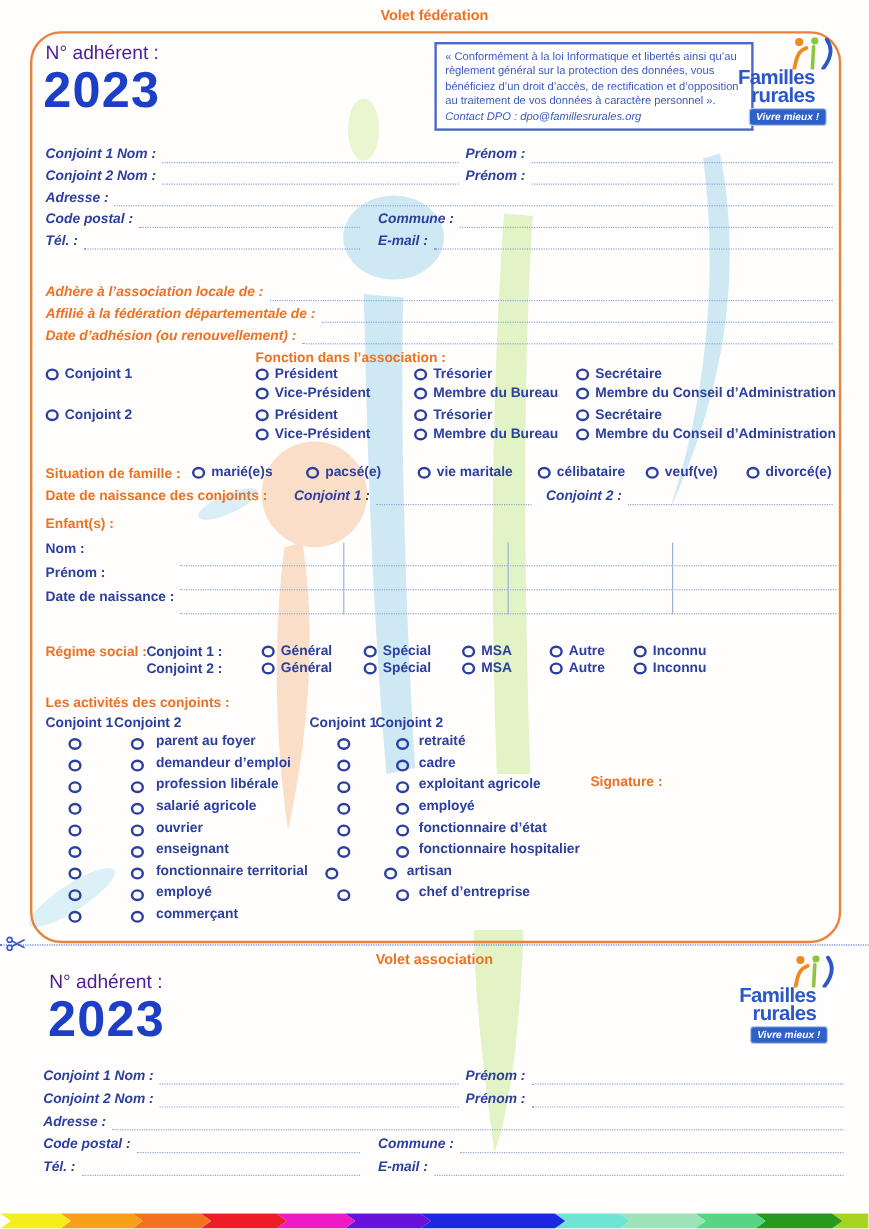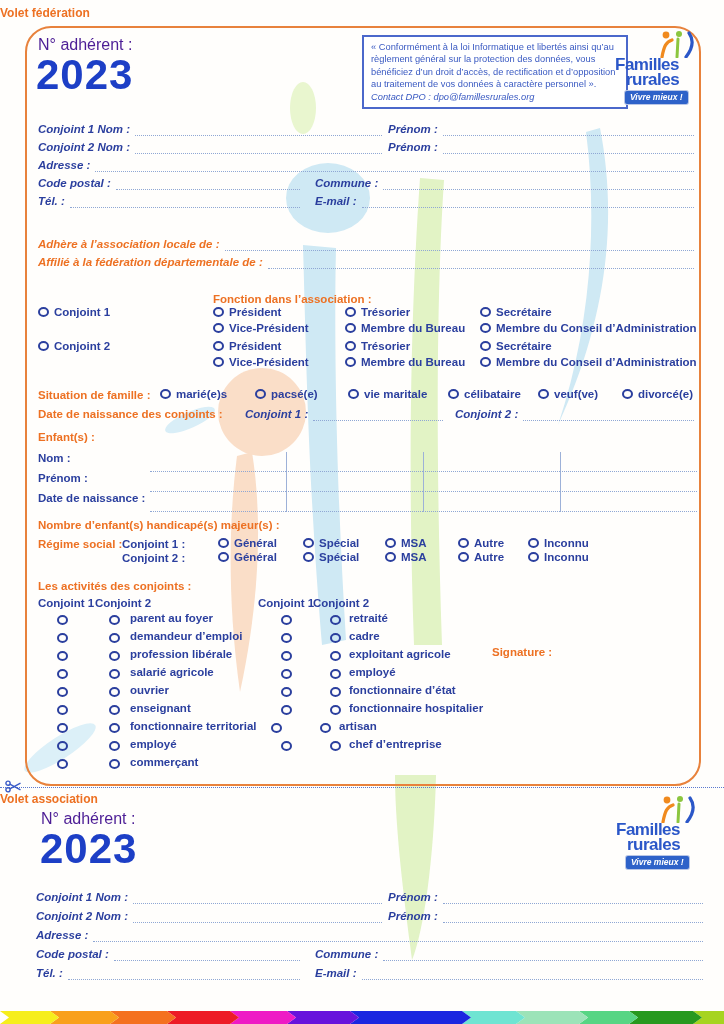--- a/index.html
+++ b/index.html
@@ -3,21 +3,21 @@
 <meta charset="utf-8">
 <style>
   html,body{margin:0;padding:0;background:#ffffff;}
   .page{position:relative;width:724px;height:1024px;background:#fffefc;overflow:hidden;
         font-family:"Liberation Sans",sans-serif;}
   .abs{position:absolute;}
   .wm{position:absolute;left:0;top:0;z-index:0;}
   .content{position:absolute;left:0;top:0;width:724px;height:1024px;z-index:1;}
   .panel{position:absolute;left:25px;top:26px;width:672px;height:756px;
          border:2.5px solid #e8823c;border-radius:26px;}
-  .volet{position:absolute;left:0;width:724px;text-align:left;
+  .volet{position:absolute;left:0;width:724px;text-align:center;
          color:#ed7123;font-weight:bold;font-size:12px;}
   .adh{position:absolute;color:#4c1d95;font-weight:normal;font-size:16px;}
   .year{position:absolute;color:#1d3fc6;font-weight:bold;font-size:42px;letter-spacing:1px;line-height:1;}
   .infobox{position:absolute;left:362px;top:35px;width:248px;border:2px solid #4b68cb;
            background:rgba(255,255,255,0.85);padding:4px 7px;color:#3a5ac2;font-size:9.3px;line-height:1.32;}
   .infobox .contact{font-style:italic;display:block;margin-top:1px;}
   .row{position:absolute;display:flex;align-items:flex-end;height:16px;font-style:italic;}
   .lbl-b{color:#2b3f9e;font-weight:bold;font-size:11.5px;white-space:nowrap;line-height:1.1;}
   .lbl-o{color:#ed7123;font-weight:bold;font-size:11.5px;white-space:nowrap;line-height:1.1;}
   .fill{flex:1;border-bottom:1.4px dotted #8fa7d4;height:12px;margin-left:5px;}
@@ -126,20 +126,24 @@
     </div>
 
     <div class="row" style="left:38px;top:235px;width:656px">
       <span class="lbl-o">Adhère à l’association locale de :</span>
       <span class="fill"></span>
     </div>
     <div class="row" style="left:38px;top:253px;width:656px">
       <span class="lbl-o">Affilié à la fédération départementale de :</span>
       <span class="fill"></span>
     </div>
+    <div class="row" style="left:38px;top:271px;width:656px">
+      <span class="lbl-o">Date d’adhésion (ou renouvellement) :</span>
+      <span class="fill"></span>
+    </div>
 
     <div class="abs lbl-o" style="left:213px;top:293px">Fonction dans l’association :</div>
     <div class="opt" style="left:38px;top:306px">
       <span class="radio"></span>
       <span class="lbl-b">Conjoint 1</span>
     </div>
     <div class="opt" style="left:213px;top:306px">
       <span class="radio"></span>
       <span class="lbl-b">Président</span>
     </div>
@@ -245,21 +249,20 @@
         <div class="kcell"></div>
         <div class="kcell"></div>
       </div>
       <div class="kgrid-row">
         <div class="kcell"></div>
         <div class="kcell"></div>
         <div class="kcell"></div>
         <div class="kcell"></div>
       </div>
     </div>
-    <div class="abs lbl-o" style="left:38px;top:519px">Nombre d’enfant(s) handicapé(s) majeur(s) :</div>
 
     <div class="abs lbl-o" style="left:38px;top:538px">Régime social :</div>
     <div class="abs lbl-b" style="left:122px;top:538px">Conjoint 1 :</div>
     <div class="opt" style="left:218px;top:537px">
       <span class="radio"></span>
       <span class="lbl-b">Général</span>
     </div>
     <div class="opt" style="left:303px;top:537px">
       <span class="radio"></span>
       <span class="lbl-b">Spécial</span>

